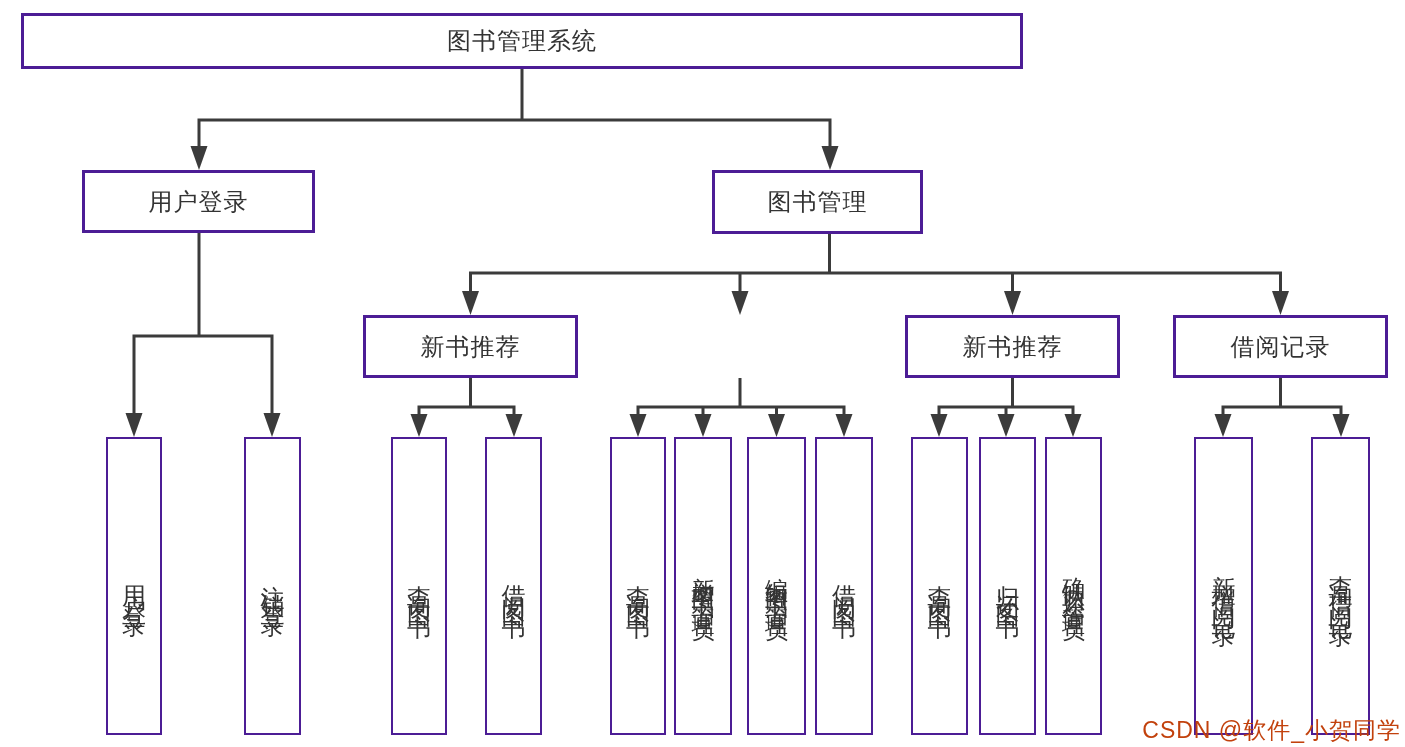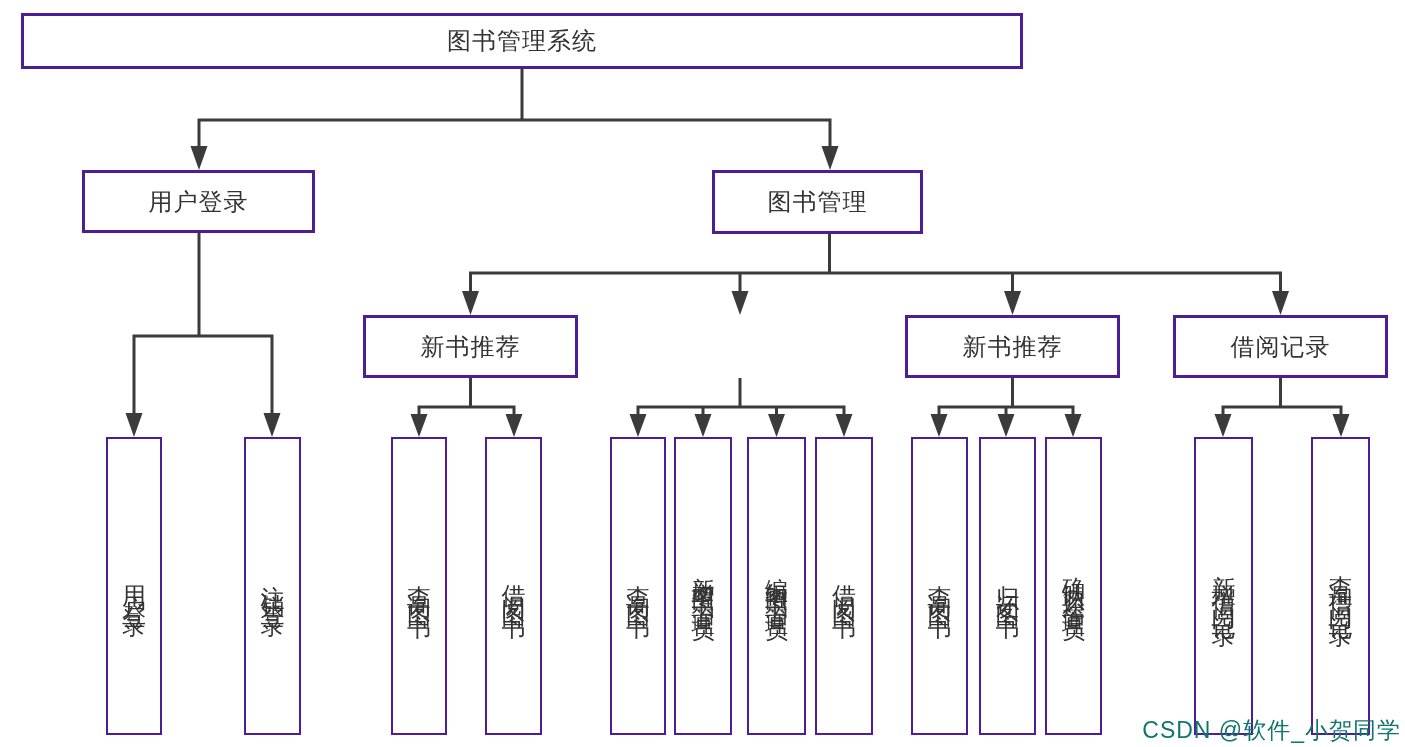--- a/index.html
+++ b/index.html
@@ -54,21 +54,21 @@
   .lf9  { left: 911px;  width: 57px; }
   .lf10 { left: 979px;  width: 57px; }
   .lf11 { left: 1045px; width: 57px; }
   .lf12 { left: 1194px; width: 59px; }
   .lf13 { left: 1311px; width: 59px; }
   #watermark {
     position: absolute;
     right: 4px;
     bottom: 1px;
     font-size: 23px;
-    color: #0f766e;
+    color: #c2410c;
     letter-spacing: 1px;
     z-index: 5;
     white-space: nowrap;
   }
 </style>
 </head>
 <body>
 
 <div id="canvas">
 

